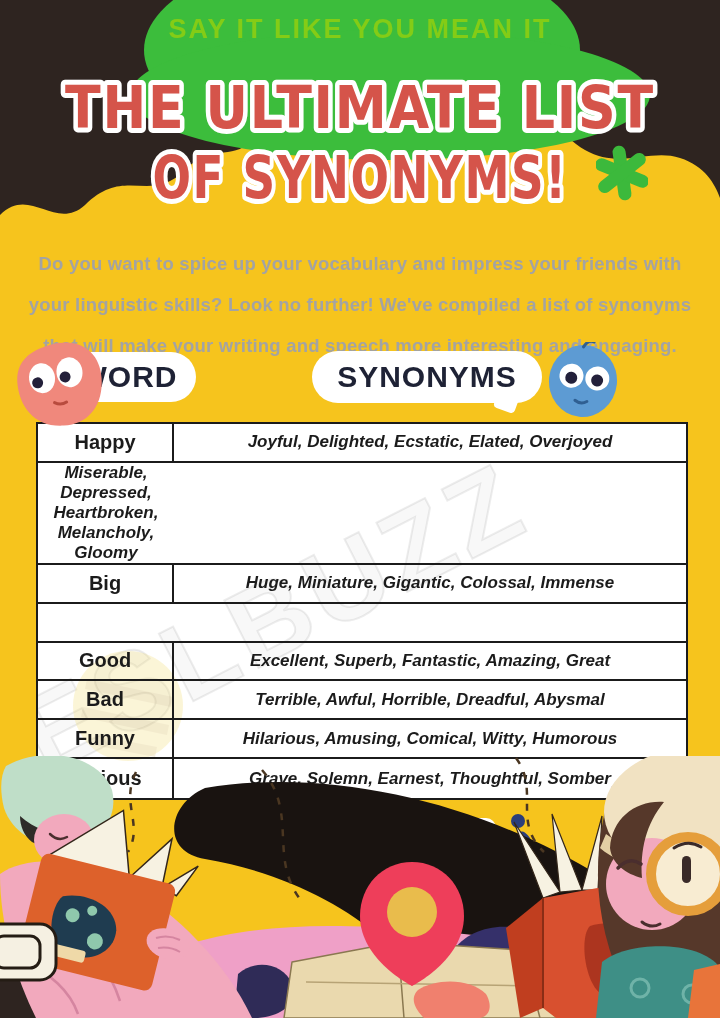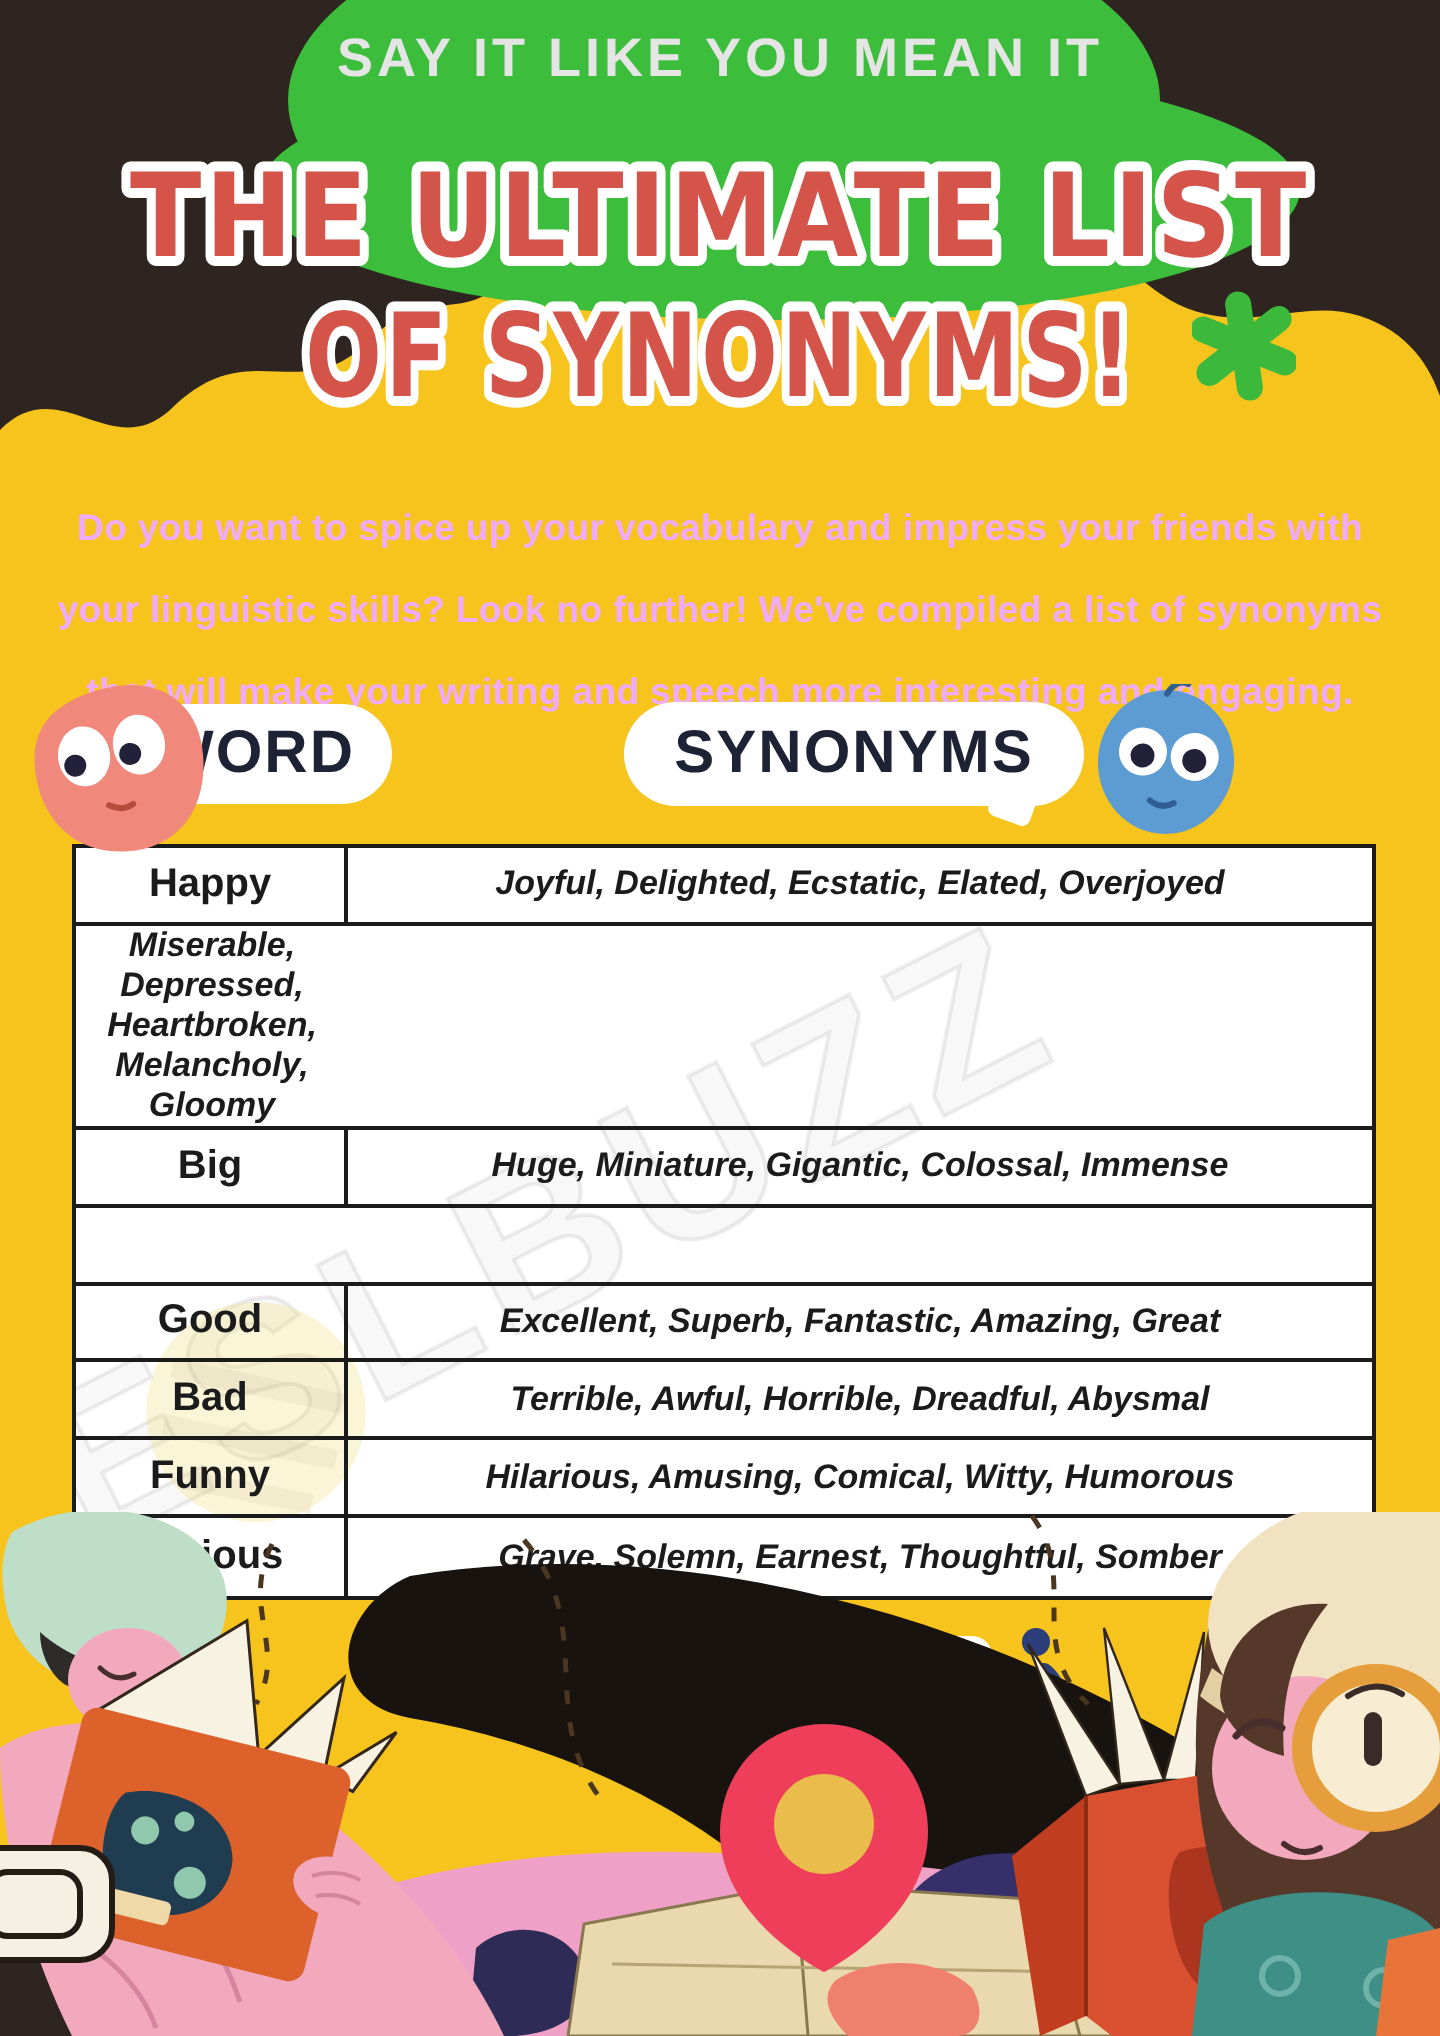--- a/index.html
+++ b/index.html
@@ -5,32 +5,32 @@
   html,body{margin:0;padding:0;background:#555;}
   .poster{position:relative;width:720px;height:1018px;overflow:hidden;
           background:#2E2420;font-family:"Liberation Sans",sans-serif;}
   svg{display:block;}
 
   
   .bg{position:absolute;inset:0;z-index:0;}
 
   
   .banner{position:absolute;top:14px;left:0;width:720px;text-align:center;z-index:2;
-          font-size:27px;font-weight:800;letter-spacing:2px;color:#e5e5e5;}
+          font-size:27px;font-weight:800;letter-spacing:2px;color:#84cc16;}
 
   
   .title-svg{position:absolute;top:62px;left:0;z-index:2;overflow:visible;}
   .title-line{font-family:"DejaVu Sans",sans-serif;font-weight:bold;font-size:58px;
               fill:#D5544A;stroke:#fff;stroke-width:10px;paint-order:stroke;
               stroke-linejoin:round;letter-spacing:2px;}
   .asterisk{position:absolute;left:596px;top:144px;z-index:2;}
 
   
   .intro{position:absolute;top:243px;left:0;width:720px;z-index:2;text-align:center;
-         font-size:18.5px;font-weight:600;color:#f0abfc;line-height:41px;letter-spacing:.2px;}
+         font-size:18.5px;font-weight:600;color:#a3a3a3;line-height:41px;letter-spacing:.2px;}
 
   
   .bubble{position:absolute;z-index:2;background:#fff;border-radius:27px;
           display:flex;align-items:center;justify-content:center;
           font-weight:800;color:#1E2235;font-size:30px;letter-spacing:1px;}
   .word-bubble{left:26px;top:352px;width:170px;height:50px;padding-left:34px;box-sizing:border-box;}
   .word-bubble::after{content:"";position:absolute;left:28px;bottom:-8px;width:20px;height:20px;
           background:#fff;border-radius:4px;transform:rotate(18deg);z-index:-1;}
   .syn-bubble{left:312px;top:351px;width:230px;height:52px;}
   .syn-bubble::after{content:"";position:absolute;right:24px;bottom:-8px;width:22px;height:22px;

